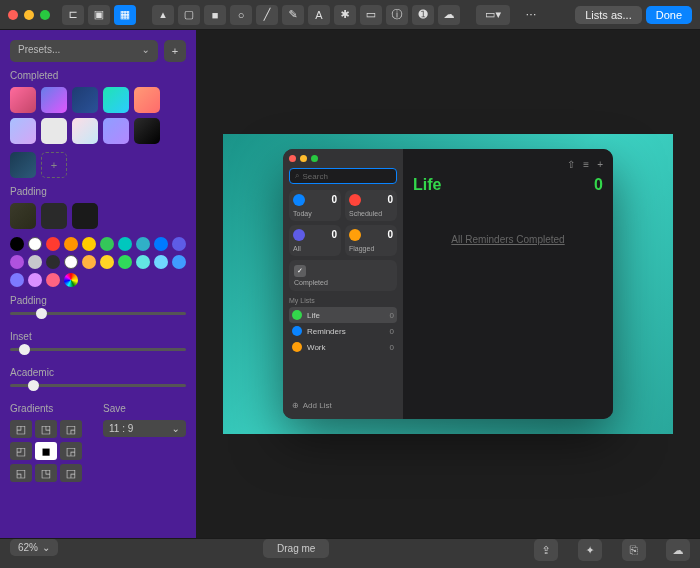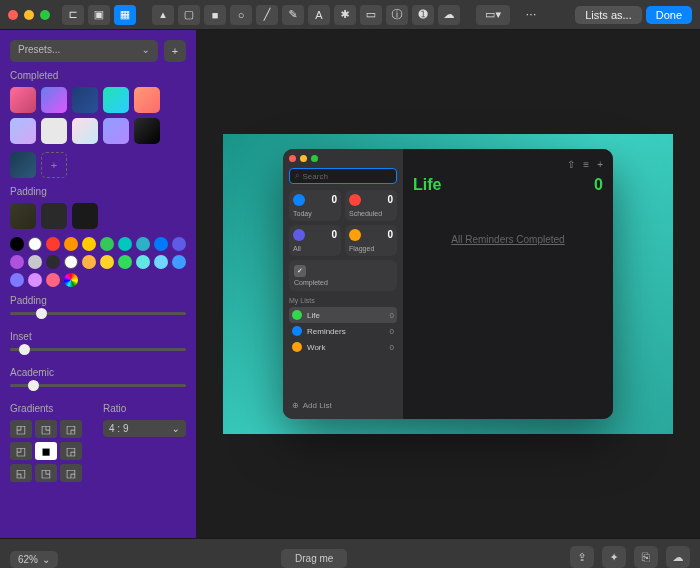--- a/index.html
+++ b/index.html
@@ -54,21 +54,21 @@
 .list-item.sel { background: #48484a; }
 .list-icon { width: 10px; height: 10px; border-radius: 50%; }
 .list-count { margin-left: auto; font-size: 8px; color: #888; }
 .add-list { margin-top: auto; font-size: 8px; color: #999; display: flex; align-items: center; gap: 4px; padding: 3px; }
 .app-main { flex: 1; background: #1c1c1e; padding: 10px; position: relative; }
 .app-header { display: flex; justify-content: flex-end; gap: 8px; font-size: 10px; color: #888; margin-bottom: 6px; }
 .app-title-row { display: flex; justify-content: space-between; align-items: center; margin-bottom: 40px; }
 .app-title { color: #33d74b; font-size: 16px; font-weight: 700; }
 .app-count { color: #33d74b; font-size: 16px; font-weight: 700; }
 .app-empty { text-align: center; color: #666; font-size: 10px; margin-top: 40px; text-decoration: underline; }
-.bottombar { height: 30px; background: #383838; display: flex; align-items: flex-end; padding: 0 10px; gap: 8px; border-top: 1px solid #1a1a1a; }
+.bottombar { height: 30px; background: #383838; display: flex; align-items: flex-start; padding: 0 10px; gap: 20px; border-top: 1px solid #1a1a1a; }
 .zoom-sel { background: #4a4a4a; border-radius: 5px; padding: 3px 8px; font-size: 10px; display: flex; gap: 4px; }
 .bb-spacer { flex: 1; }
 .drag-btn { background: #4a4a4a; border-radius: 5px; padding: 4px 14px; font-size: 10px; }
 .bb-icon { width: 24px; height: 22px; background: #4a4a4a; border-radius: 5px; display: flex; align-items: center; justify-content: center; font-size: 11px; }
 .add-swatch { border: 1px dashed #666; display: flex; align-items: center; justify-content: center; color: #888; }
 </style>
 </head>
 <body>
 
 <div class="toolbar">
@@ -202,23 +202,23 @@
           <div class="align-btn sel">◼</div>
           <div class="align-btn">◲</div>
         </div>
         <div class="align-row">
           <div class="align-btn">◱</div>
           <div class="align-btn">◳</div>
           <div class="align-btn">◲</div>
         </div>
       </div>
       <div>
-        <div class="section-title">Ratio</div>
+        <div class="section-title">Save</div>
         <div class="ratio-sel">
-            <span>4 : 9</span>
+            <span>11 : 9</span>
             <span>⌄</span>
           </div>
       </div>
     </div>
   </div>
 
   <div class="canvas-area">
     <div class="canvas-bg">
       <div class="app-window">
         <div class="app-side">

